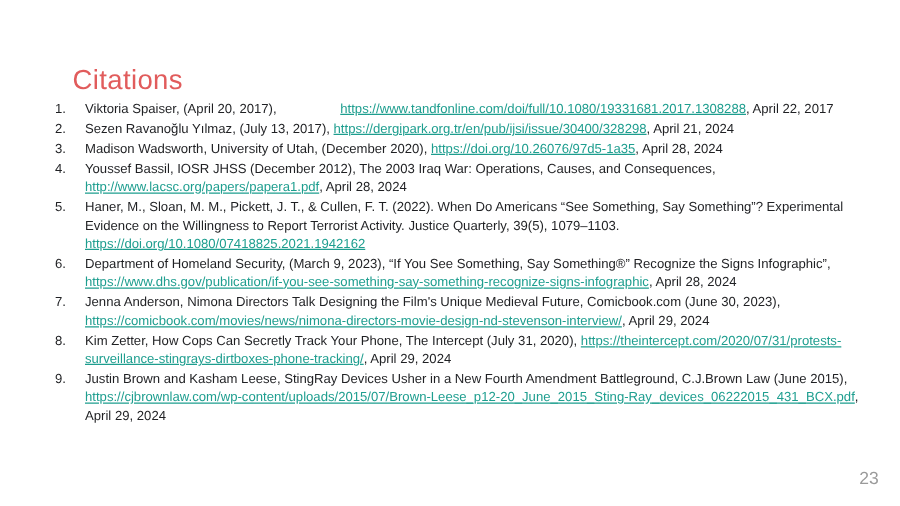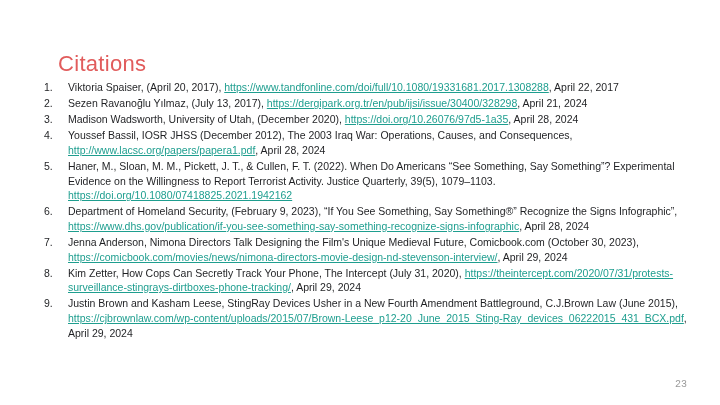--- a/index.html
+++ b/index.html
@@ -37,59 +37,58 @@
   .num { flex: 0 0 24px; width: 24px; }
   .cbody { flex: 1; min-width: 0; }
   a.cite-link {
     color: #1E9E8F;
     text-decoration: underline;
     overflow-wrap: anywhere;
     cursor: pointer;
   }
   .page-number {
     position: absolute;
-    right: 33px; bottom: 15px;
-    font-size: 10px;
+    right: 17px; bottom: 15px;
+    font-size: 14px;
     color: #9a9a9a;
-    font-family: Liberation Mono, monospace;
   }
 </style>
 </head>
 <body>
 
 <div class="slide">
   <h1 class="title" style="color: rgb(225, 92, 92);">Citations</h1>
   <ol class="citations">
       <li class="citation" style="color: rgb(31, 32, 35);">
         <span class="num">1.</span>
-        <span class="cbody"><span>Viktoria Spaiser, (April 20, 2017), </span><a class="cite-link" href="#" style="color: rgb(30, 158, 143);">https://www.tandfonline.com/doi/full/10.1080/19331681.2017.1308288</a><span>, April 22, 2017</span></span>
+        <span class="cbody"><span>Viktoria Spaiser, (April 20, 2017), </span><a class="cite-link" href="#" style="color: rgb(30, 158, 143); margin-left: 48px;">https://www.tandfonline.com/doi/full/10.1080/19331681.2017.1308288</a><span>, April 22, 2017</span></span>
       </li>
       <li class="citation" style="color: rgb(31, 32, 35);">
         <span class="num">2.</span>
         <span class="cbody"><span>Sezen Ravanoğlu Yılmaz, (July 13, 2017), </span><a class="cite-link" href="#" style="color: rgb(30, 158, 143);">https://dergipark.org.tr/en/pub/ijsi/issue/30400/328298</a><span>,  April 21, 2024</span></span>
       </li>
       <li class="citation" style="color: rgb(31, 32, 35);">
         <span class="num">3.</span>
         <span class="cbody"><span>Madison Wadsworth, University of Utah, (December 2020), </span><a class="cite-link" href="#" style="color: rgb(30, 158, 143);">https://doi.org/10.26076/97d5-1a35</a><span>, April 28, 2024</span></span>
       </li>
       <li class="citation" style="color: rgb(31, 32, 35);">
         <span class="num">4.</span>
         <span class="cbody"><span>Youssef Bassil, IOSR JHSS (December 2012), The 2003 Iraq War: Operations, Causes, and Consequences, </span><a class="cite-link" href="#" style="color: rgb(30, 158, 143);">http://www.lacsc.org/papers/papera1.pdf</a><span>, April 28, 2024</span></span>
       </li>
       <li class="citation" style="color: rgb(31, 32, 35);">
         <span class="num">5.</span>
         <span class="cbody"><span>Haner, M., Sloan, M. M., Pickett, J. T., &amp; Cullen, F. T. (2022). When Do Americans “See Something, Say Something”? Experimental Evidence on the Willingness to Report Terrorist Activity. Justice Quarterly, 39(5), 1079–1103. </span><a class="cite-link" href="#" style="color: rgb(30, 158, 143); text-decoration: underline;">https://doi.org/10.1080/07418825.2021.1942162</a></span>
       </li>
       <li class="citation" style="color: rgb(31, 32, 35);">
         <span class="num">6.</span>
-        <span class="cbody"><span>Department of Homeland Security, (February 9, 2023), “If You See Something, Say Something®” Recognize the Signs Infographic”, </span><a class="cite-link" href="#" style="color: rgb(30, 158, 143);">https://www.dhs.gov/publication/if-you-see-something-say-something-recognize-signs-infographic</a><span>, April 28, 2024</span></span>
+        <span class="cbody"><span>Department of Homeland Security, (March 9, 2023), “If You See Something, Say Something®” Recognize the Signs Infographic”, </span><a class="cite-link" href="#" style="color: rgb(30, 158, 143);">https://www.dhs.gov/publication/if-you-see-something-say-something-recognize-signs-infographic</a><span>, April 28, 2024</span></span>
       </li>
       <li class="citation" style="color: rgb(31, 32, 35);">
         <span class="num">7.</span>
-        <span class="cbody"><span>Jenna Anderson, Nimona Directors Talk Designing the Film's Unique Medieval Future, Comicbook.com (October 30, 2023), </span><a class="cite-link" href="#" style="color: rgb(30, 158, 143); text-align: center;">https://comicbook.com/movies/news/nimona-directors-movie-design-nd-stevenson-interview/</a><span>, April 29, 2024</span></span>
+        <span class="cbody"><span>Jenna Anderson, Nimona Directors Talk Designing the Film's Unique Medieval Future, Comicbook.com (June 30, 2023), </span><a class="cite-link" href="#" style="color: rgb(30, 158, 143); text-align: center;">https://comicbook.com/movies/news/nimona-directors-movie-design-nd-stevenson-interview/</a><span>, April 29, 2024</span></span>
       </li>
       <li class="citation" style="color: rgb(31, 32, 35);">
         <span class="num">8.</span>
         <span class="cbody"><span>Kim Zetter, How Cops Can Secretly Track Your Phone, The Intercept (July 31, 2020), </span><a class="cite-link" href="#" style="color: rgb(30, 158, 143);">https://theintercept.com/2020/07/31/protests-surveillance-stingrays-dirtboxes-phone-tracking/</a><span>, April 29, 2024</span></span>
       </li>
       <li class="citation" style="color: rgb(31, 32, 35);">
         <span class="num">9.</span>
         <span class="cbody"><span>Justin Brown and Kasham Leese, StingRay Devices Usher in a New Fourth Amendment Battleground, C.J.Brown Law (June 2015), </span><a class="cite-link" href="#" style="color: rgb(30, 158, 143);">https://cjbrownlaw.com/wp-content/uploads/2015/07/Brown-Leese_p12-20_June_2015_Sting-Ray_devices_06222015_431_BCX.pdf</a><span>, April 29, 2024</span></span>
       </li>
     </ol>

